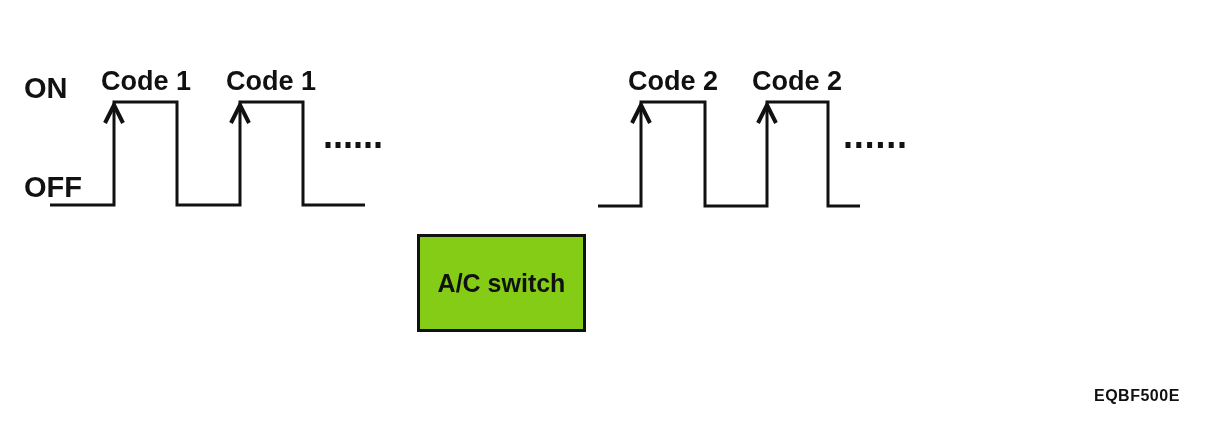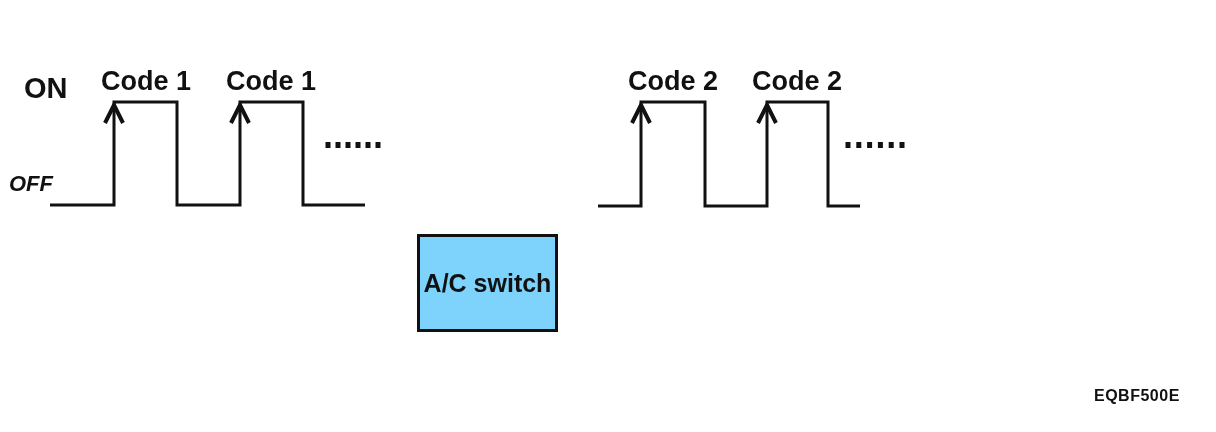--- a/index.html
+++ b/index.html
@@ -16,40 +16,40 @@
     color: #111111;
     overflow: hidden;
   }
   .lbl {
     position: absolute;
     font-weight: 700;
     color: #111111;
     white-space: nowrap;
   }
   .lbl-on   { left: 24px;  top: 72px;  font-size: 29px; }
-  .lbl-off  { left: 9px;  top: 171px; font-size: 22px; font-style: italic; }
+  .lbl-off  { left: 24px;  top: 171px; font-size: 29px; }
   .code-lbl { font-size: 27px; transform: translateX(-50%); top: 66px; }
   .c1a { left: 146px; }
   .c1b { left: 271px; }
   .c2a { left: 673px; }
   .c2b { left: 797px; }
   #wave-svg {
     position: absolute;
     left: 0;
     top: 0;
   }
   .acbox {
     position: absolute;
     left: 417px;
     top: 234px;
-    width: 141px;
+    width: 169px;
     height: 98px;
     box-sizing: border-box;
     border: 3px solid #111111;
-    background: #7dd3fc;
+    background: #84cc16;
     display: flex;
     flex-direction: column;
     align-items: center;
     justify-content: center;
     text-align: center;
     font-size: 25px;
     font-weight: 700;
     line-height: 1.3;
   }
   .figid {

